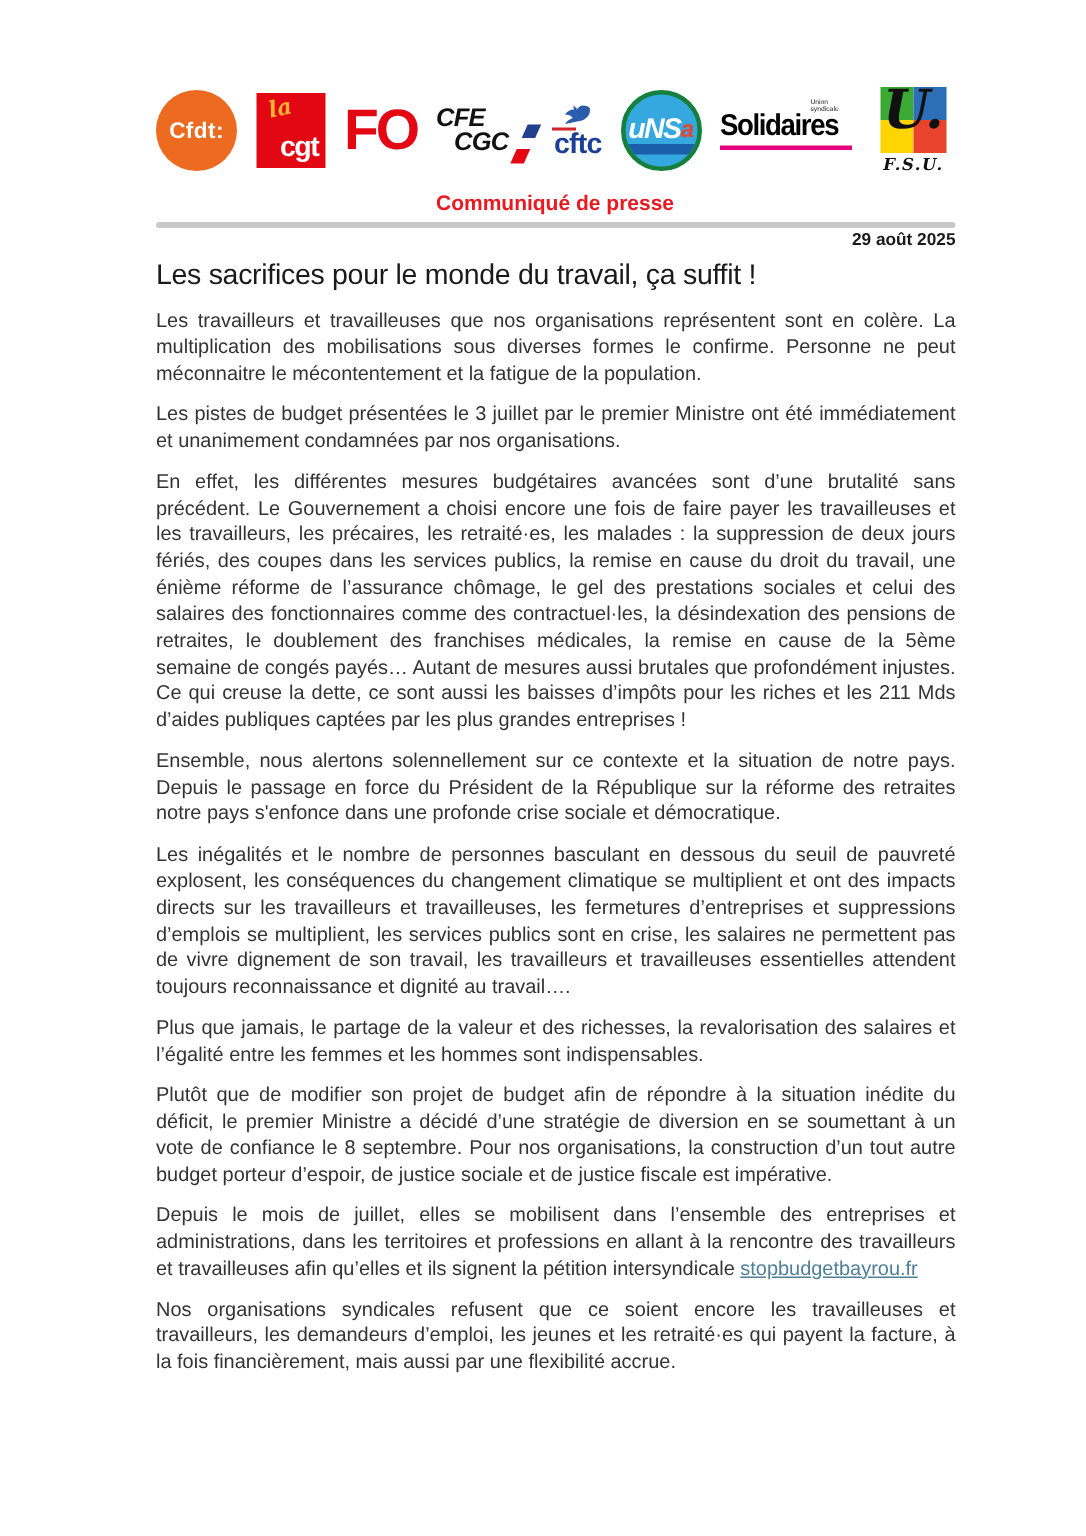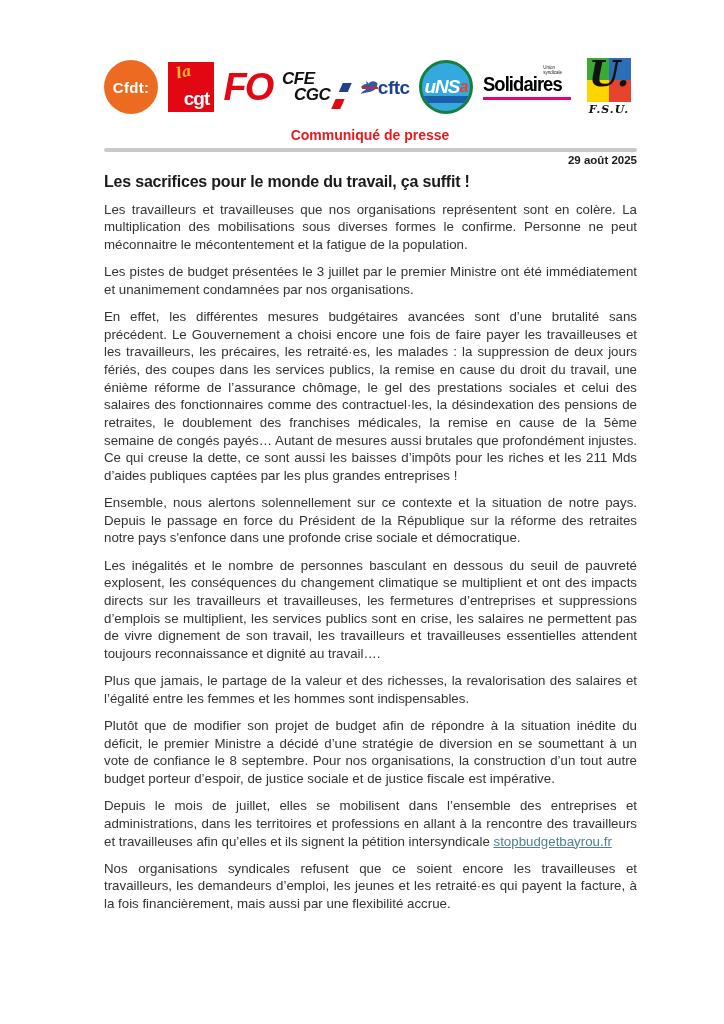--- a/index.html
+++ b/index.html
@@ -33,39 +33,39 @@
     font-family:"DejaVu Serif", serif; font-style:italic; font-size:15px;
     transform:rotate(-12deg); font-weight:bold;
   }
   .cgt-main {
     position:absolute; bottom:2px; left:16px; color:#fff; font-weight:bold;
     font-size:19px; letter-spacing:-1px;margin-top:36px;
   }
 
   
   .fo-text {
-    color:#e30613; font-weight:900; font-style:italic; font-size:38px;
+    color:#e30613; font-weight:900; font-size:38px;
     letter-spacing:-2px; line-height:1;
   }
 
   
   .cfecgc { width:66px; }
   .cfecgc .l1, .cfecgc .l2 {
     color:#111; font-weight:900; font-style:italic; font-size:17px; line-height:.95;
     letter-spacing:-.5px;
   }
   .cfecgc .l2 { margin-left:12px; }
   .cfecgc .tricolor {
     position:absolute; right:2px; bottom:-6px; width:9px; height:26px;
     transform:skewX(-24deg);
     background:linear-gradient(180deg,#23408f 0 34%,#ffffff 34% 63%,#e30613 63% 100%);
   }
 
   
-  .cftc { display:flex; flex-direction:row; align-items:center; }
+  .cftc { display:flex; flex-direction:column; align-items:center; }
   .cftc .redmark { width:16px; height:2px; background:#d2232a; margin:1px 0 0 -18px; }
   .cftc-text { color:#1b3f94; font-weight:bold; font-size:19px; letter-spacing:-.5px; line-height:1; }
 
   
   .unsa-circle {
     width:54px; height:54px; border-radius:50%; background:#35a8e0;
     border:3px solid #15803d; position:relative; overflow:hidden;
     display:flex; align-items:center; justify-content:center;
   }
   .unsa-main { color:#fff; font-weight:bold; font-size:19px; font-style:italic; letter-spacing:-1px; }
@@ -103,21 +103,21 @@
   }
 
   
   .kicker {
     margin-top:7px; text-align:center; color:#e8191f; font-weight:bold; font-size:14px;
   }
   .rule { margin:5px 87px 0 88px; height:4px; background:#c9c9c9; border-radius:2px; }
   .dateline { margin:2px 87px 0 88px; text-align:right; font-weight:bold; font-size:11.5px; color:#1a1a1a; }
 
   .title {
-    margin:7px 87px 0 88px; font-size:16px; font-weight:bold; color:#1a1a1a;
+    margin:7px 87px 0 88px; font-size:19px; font-weight:normal; color:#1a1a1a;
     letter-spacing:-.2px;
   }
 
   
   .body-text { margin-top:1px; }
   .body-text p {
     margin:9.5px 87px 0 88px; font-size:13.3px; line-height:1.33;
     color:#333333; text-align:justify;
   }
   .petition-link { color:#4e7f96; text-decoration:underline; cursor:pointer; }

